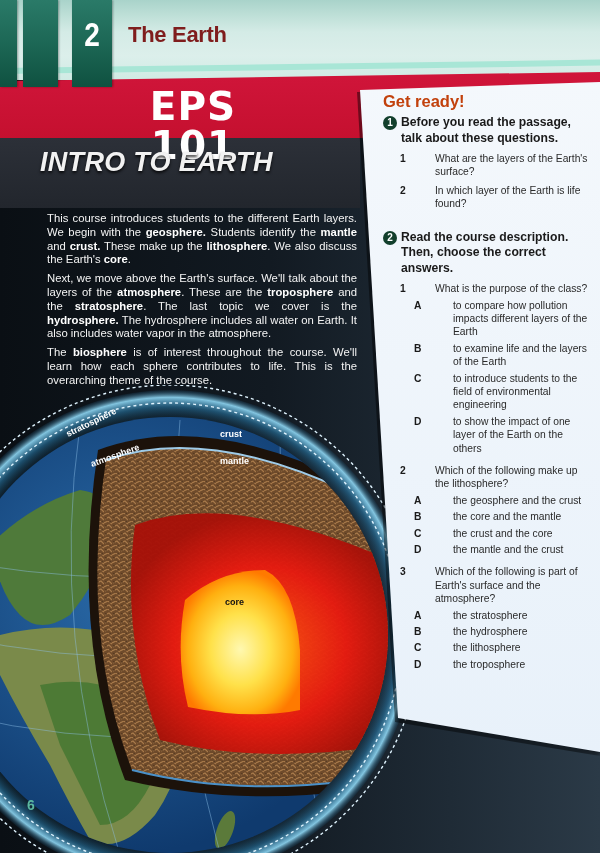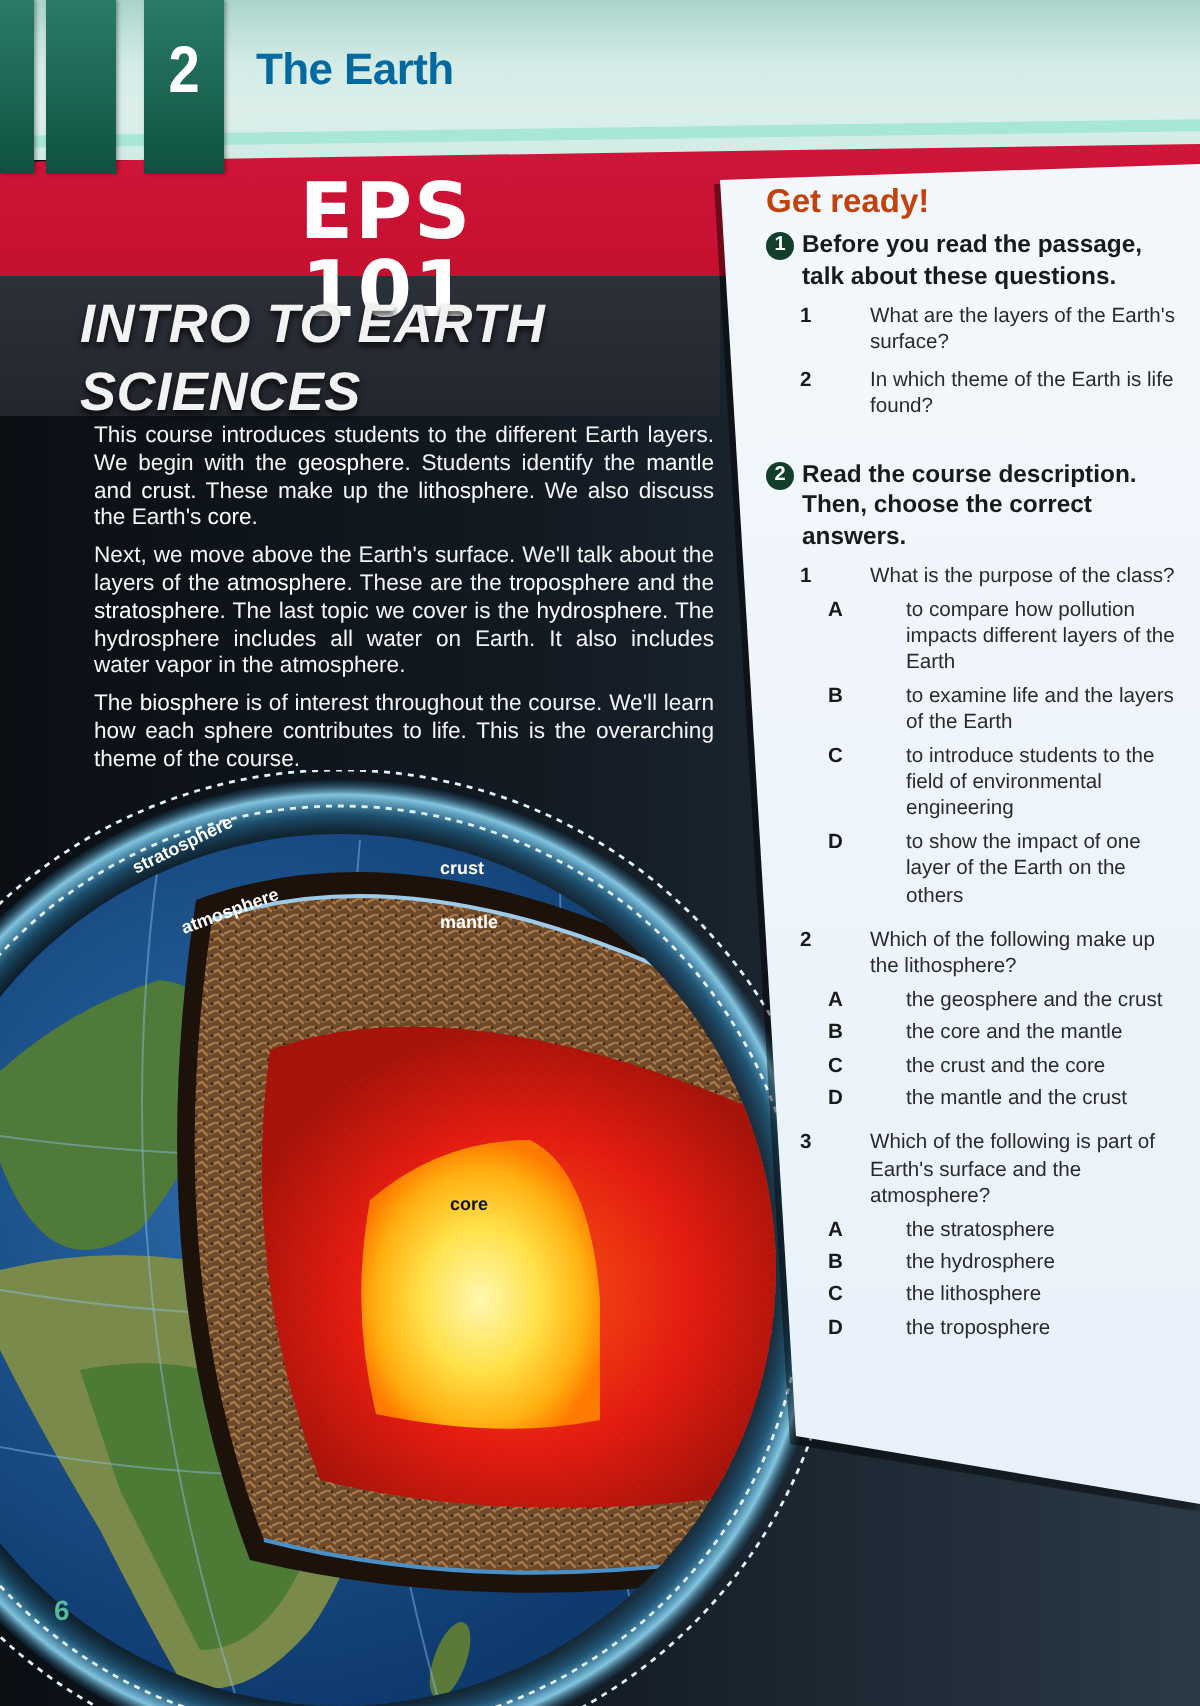--- a/index.html
+++ b/index.html
@@ -30,21 +30,21 @@
   .tab1 { left: 0; width: 17px; }
   .tab2 { left: 23px; width: 35px; }
   .tab3 { left: 72px; width: 40px; display:flex; justify-content:center; padding-top: 18px; }
   .chapter-num {
     font-family: "Liberation Sans", sans-serif; font-weight: bold;
     font-size: 33px; color: #fff; line-height: 1; letter-spacing: -1px;
     transform: scaleX(0.85);
   }
   .chapter-title {
     position: absolute; left: 128px; top: 22px; z-index: 3;
-    font-weight: bold; font-size: 22px; color: #0369a1; letter-spacing: -0.3px; text-align: center;
+    font-weight: bold; font-size: 22px; color: #7f1d1d; letter-spacing: -0.3px; text-align: center;
   }
 
   
   .red-band {
     position: absolute; left: 0; top: 72px; width: 600px; height: 66px;
     background: linear-gradient(180deg, #d0153a 0%, #c5102f 100%);
     clip-path: polygon(0 9px, 600px 0, 600px 66px, 0 66px);
     z-index: 1;
   }
   .course-code {
@@ -67,21 +67,21 @@
     text-shadow: 0 2px 3px rgba(0,0,0,.8);
     font-style: italic;
   }
 
   
   .description {
     position: absolute; left: 47px; top: 212px; width: 310px; z-index: 4;
     font-size: 11.3px; line-height: 13.8px; color: #f4f4f4;
   }
   .description p { margin-bottom: 5px; text-align: justify; }
-  .description b { font-weight: normal; color: #fff; }
+  .description b { font-weight: bold; color: #fff; }
 
   
   .globe-wrap {
     position: absolute; left: -80px; top: 385px; width: 500px; height: 500px; z-index: 2;
   }
   .page-number {
     position: absolute; left: 27px; top: 797px; z-index: 5;
     font-weight: bold; font-size: 14px; color: #5bb8a0;
   }
 
@@ -136,21 +136,20 @@
   <span class="chapter-num">2</span>
 </div>
 <div class="chapter-title">The Earth</div>
 
 <div class="red-band"></div>
 <div class="course-code">EPS 101</div>
 
 <div class="dark-band"></div>
 <div class="course-name">
   <div>INTRO TO EARTH</div>
-  <div>SCIENCES</div>
 </div>
 
 <div class="description">
   <p><span>This course introduces students to the different Earth layers. We begin with the </span><b>geosphere.</b><span> Students identify the </span><b>mantle</b><span> and </span><b>crust.</b><span> These make up the </span><b>lithosphere</b><span>. We also discuss the Earth's </span><b>core</b><span>.</span></p>
   <p><span>Next, we move above the Earth's surface. We'll talk about the layers of the </span><b>atmosphere</b><span>. These are the </span><b>troposphere</b><span> and the </span><b>stratosphere</b><span>. The last topic we cover is the </span><b>hydrosphere.</b><span> The hydrosphere includes all water on Earth. It also includes water vapor in the atmosphere.</span></p>
   <p><span>The </span><b>biosphere</b><span> is of interest throughout the course. We'll learn how each sphere contributes to life. This is the overarching theme of the course.</span></p>
 </div>
 
 <div class="globe-wrap">
   <svg width="500" height="500" viewBox="0 0 500 500">
@@ -237,21 +236,21 @@
     <span class="step-badge">1</span>
     <span>Before you read the passage, talk about these questions.</span>
   </div>
   <div class="q-list">
     <div class="q-item">
       <span class="q-num">1</span>
       <span class="q-body">What are the layers of the Earth's surface?</span>
     </div>
     <div class="q-item">
       <span class="q-num">2</span>
-      <span class="q-body">In which theme of the Earth is life found?</span>
+      <span class="q-body">In which layer of the Earth is life found?</span>
     </div>
   </div>
 
   <div class="gap-reading"></div>
 
   <div class="instruction">
     <span class="step-badge">2</span>
     <span>Read the course description. Then, choose the correct answers.</span>
   </div>
   <div class="q-list">

